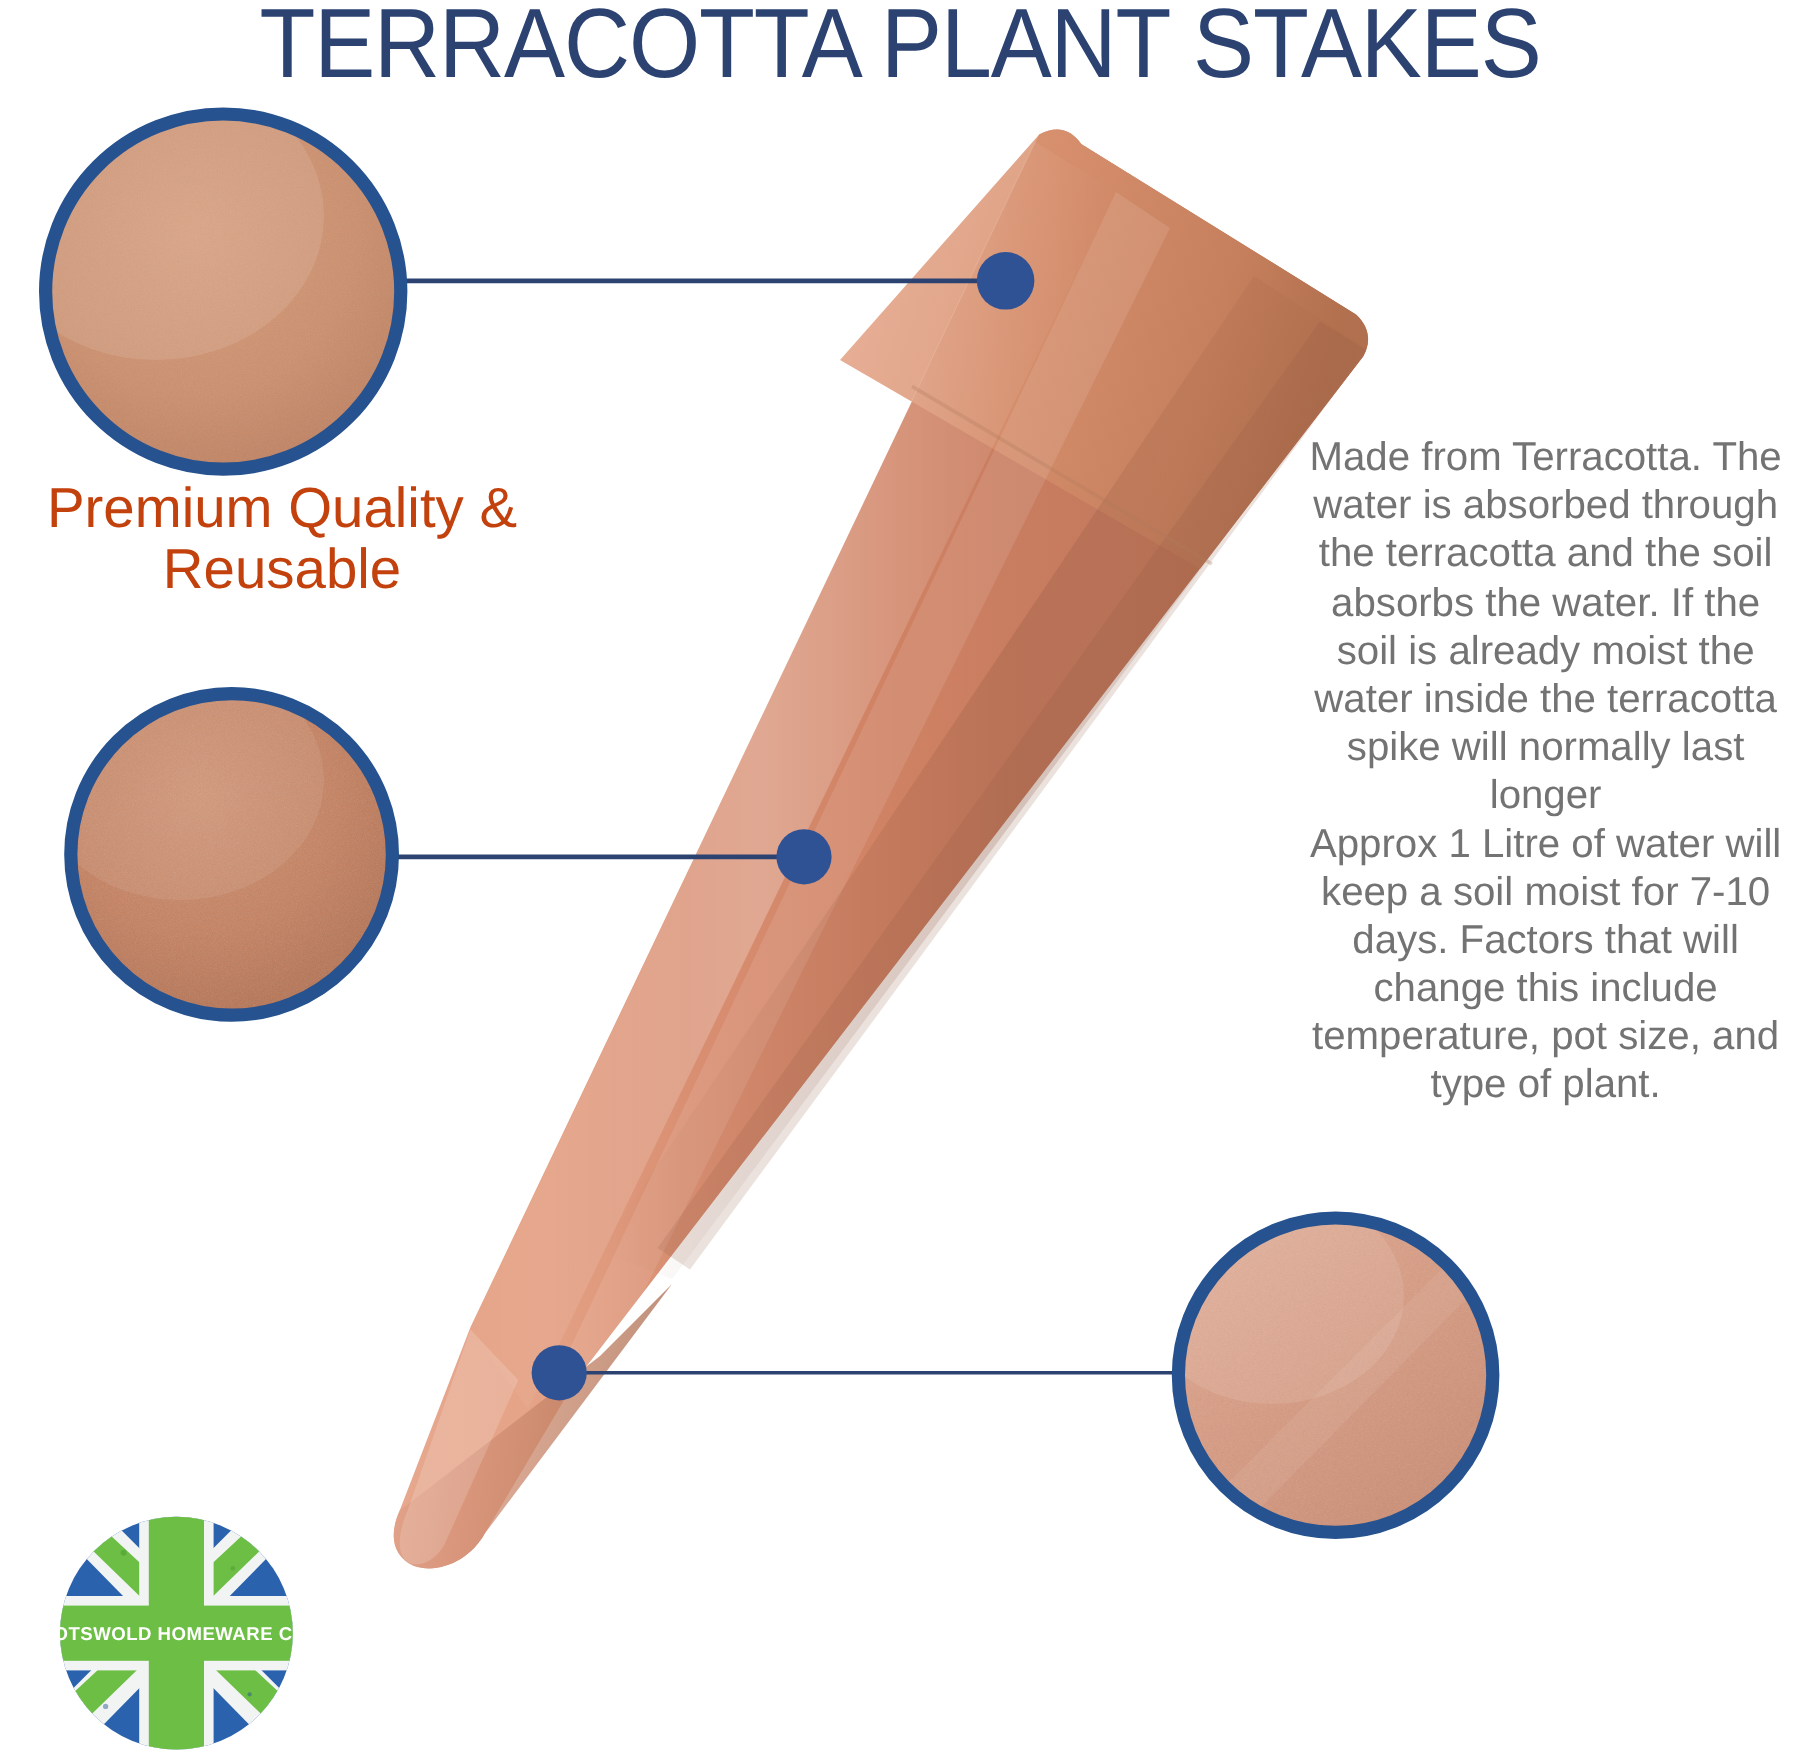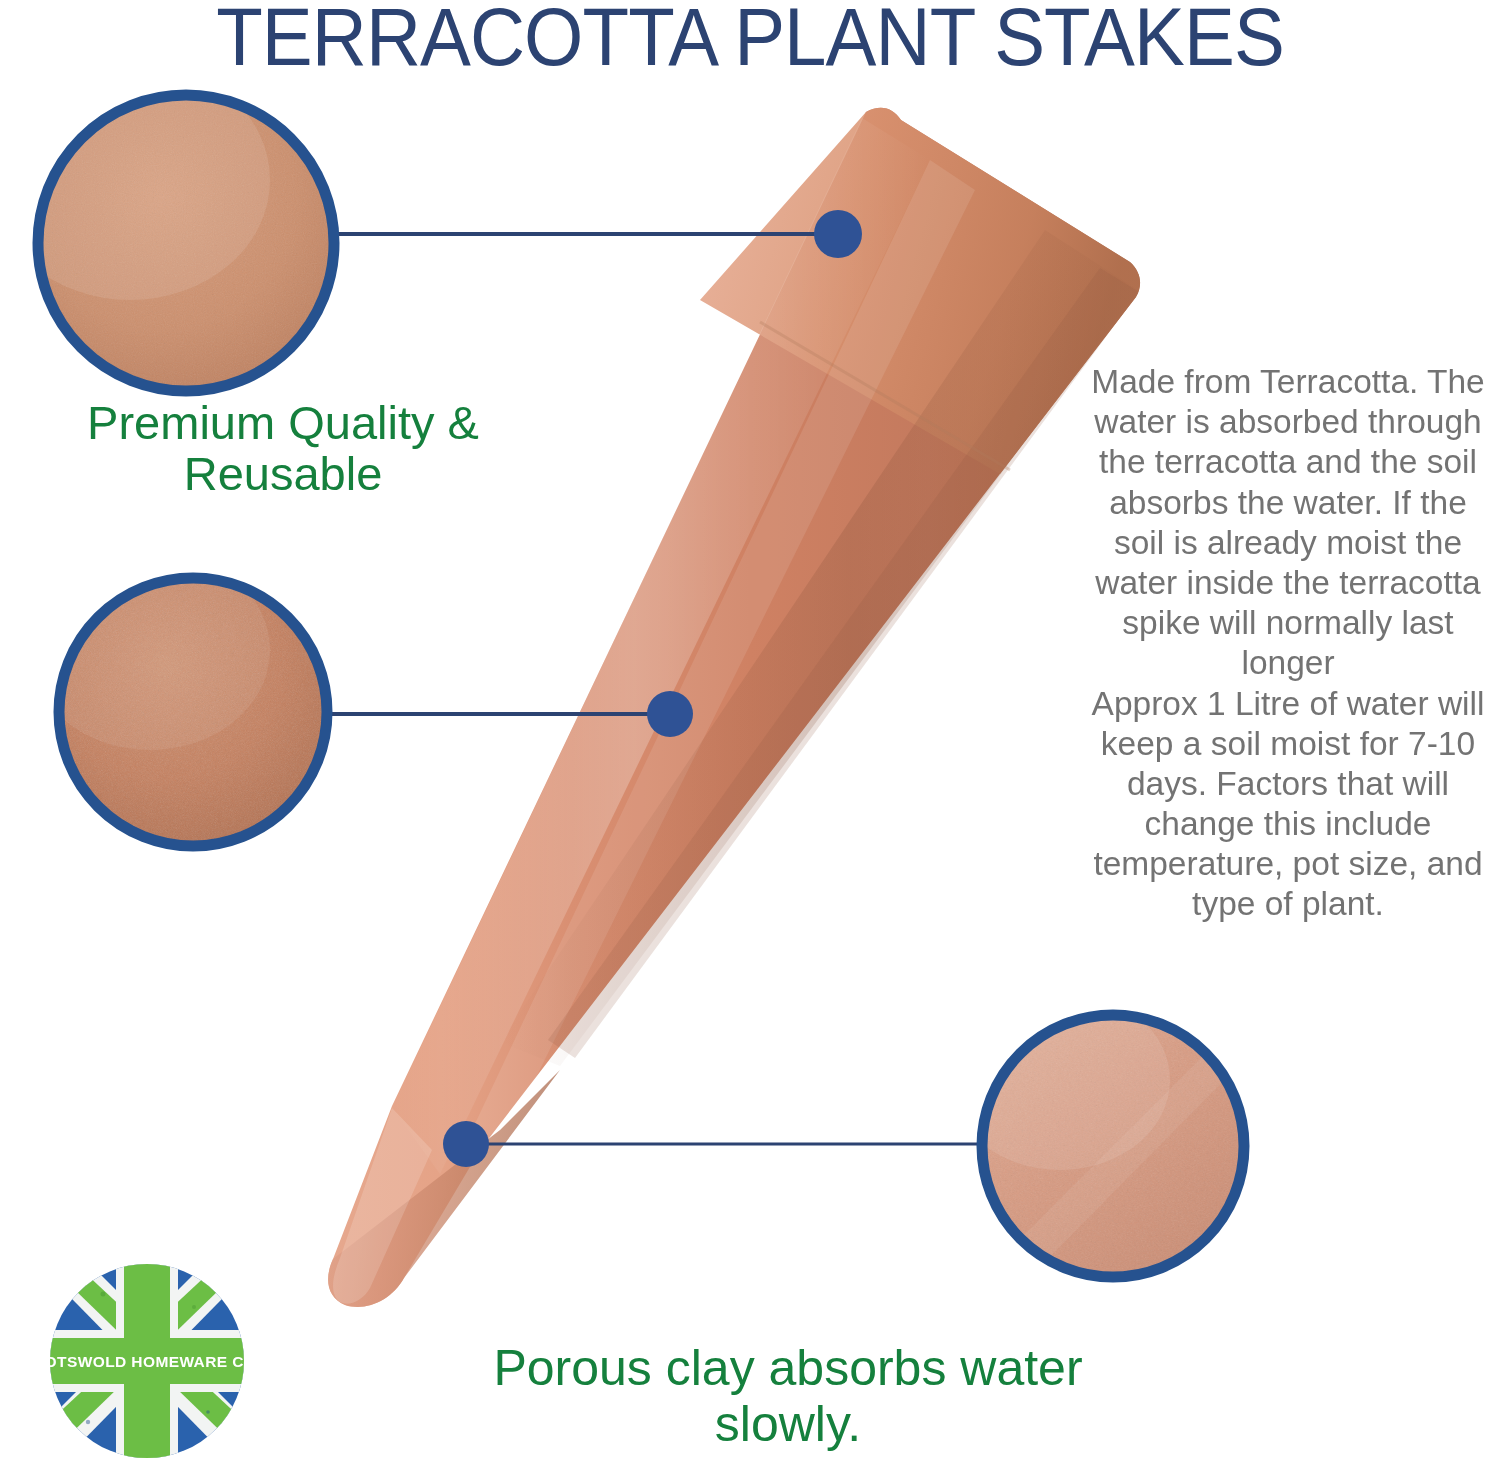--- a/index.html
+++ b/index.html
@@ -43,27 +43,26 @@
     position: absolute;
     left: 0;
     top: 0;
     width: 1500px;
     height: 1464px;
   }
 
   
   .callout-label {
     position: absolute;
-    color: #15803d;
+    color: #c2410c;
     font-family: "Liberation Sans", sans-serif;
     font-weight: 400;
     line-height: 1.08;
     text-align: center;
     white-space: pre-line;
-    margin-left: 48px;
   }
 
   #label-premium {
     left: 0px;
     top: 398px;
     width: 470px;
     font-size: 47px;
   }
   #label-porous-material {
     left: 0px;
@@ -298,22 +297,20 @@
       <circle cx="670" cy="714" r="23"></circle>
       <circle cx="466" cy="1144" r="23"></circle>
     </g>
   </svg>
 
   <div class="callout-label" id="label-premium">Premium Quality &amp;
 Reusable</div>
 
 
 
-  <div class="callout-label" id="label-bottom-caption">Porous clay absorbs water
-slowly.</div>
 
   <div id="description-block">Made from Terracotta. The water is absorbed through the terracotta and the soil absorbs the water. If the soil is already moist the water inside the terracotta spike will normally last longer
 Approx 1 Litre of water will keep a soil moist for 7-10 days. Factors that will change this include temperature, pot size, and type of plant.</div>
 
   <div id="logo-badge">
     <svg viewBox="0 0 198 198" width="198" height="198">
       <defs>
         <clipPath id="logoClip">
             <circle cx="99" cy="99" r="97"></circle>
           </clipPath>

